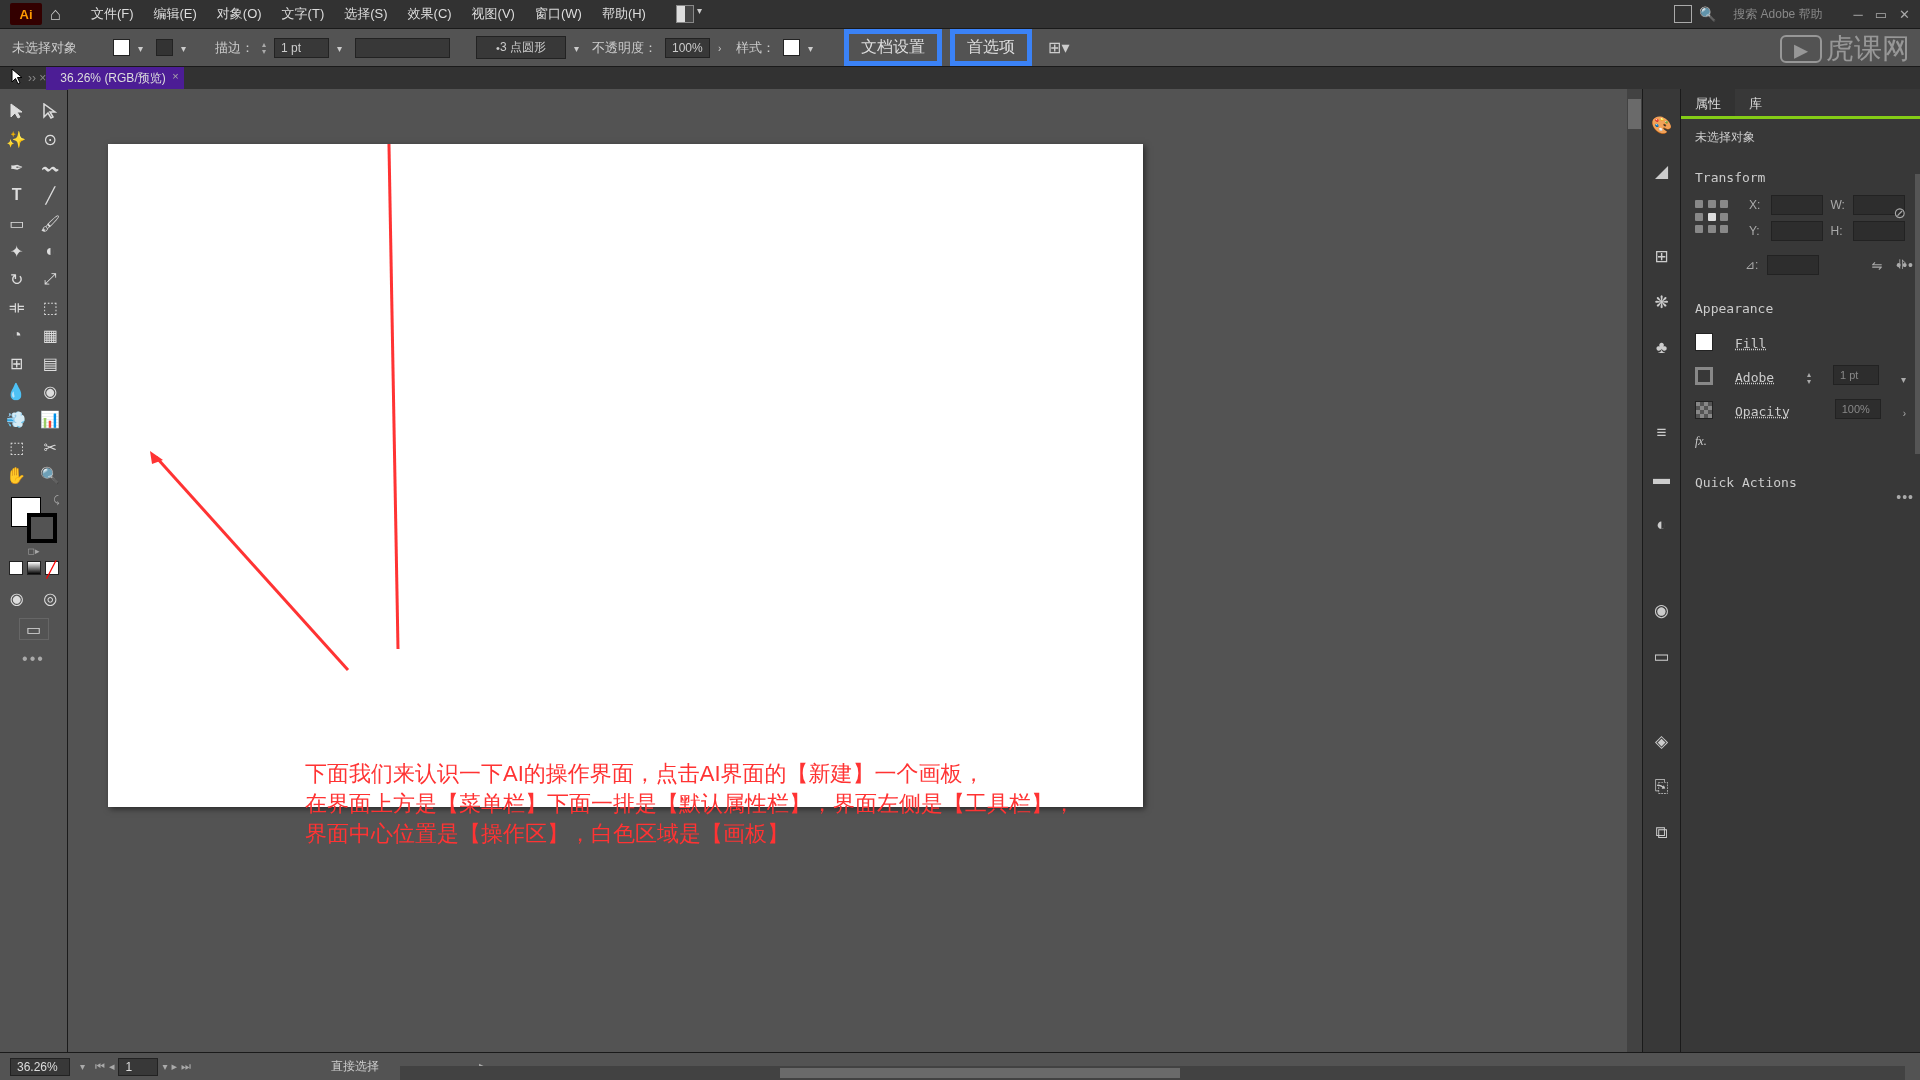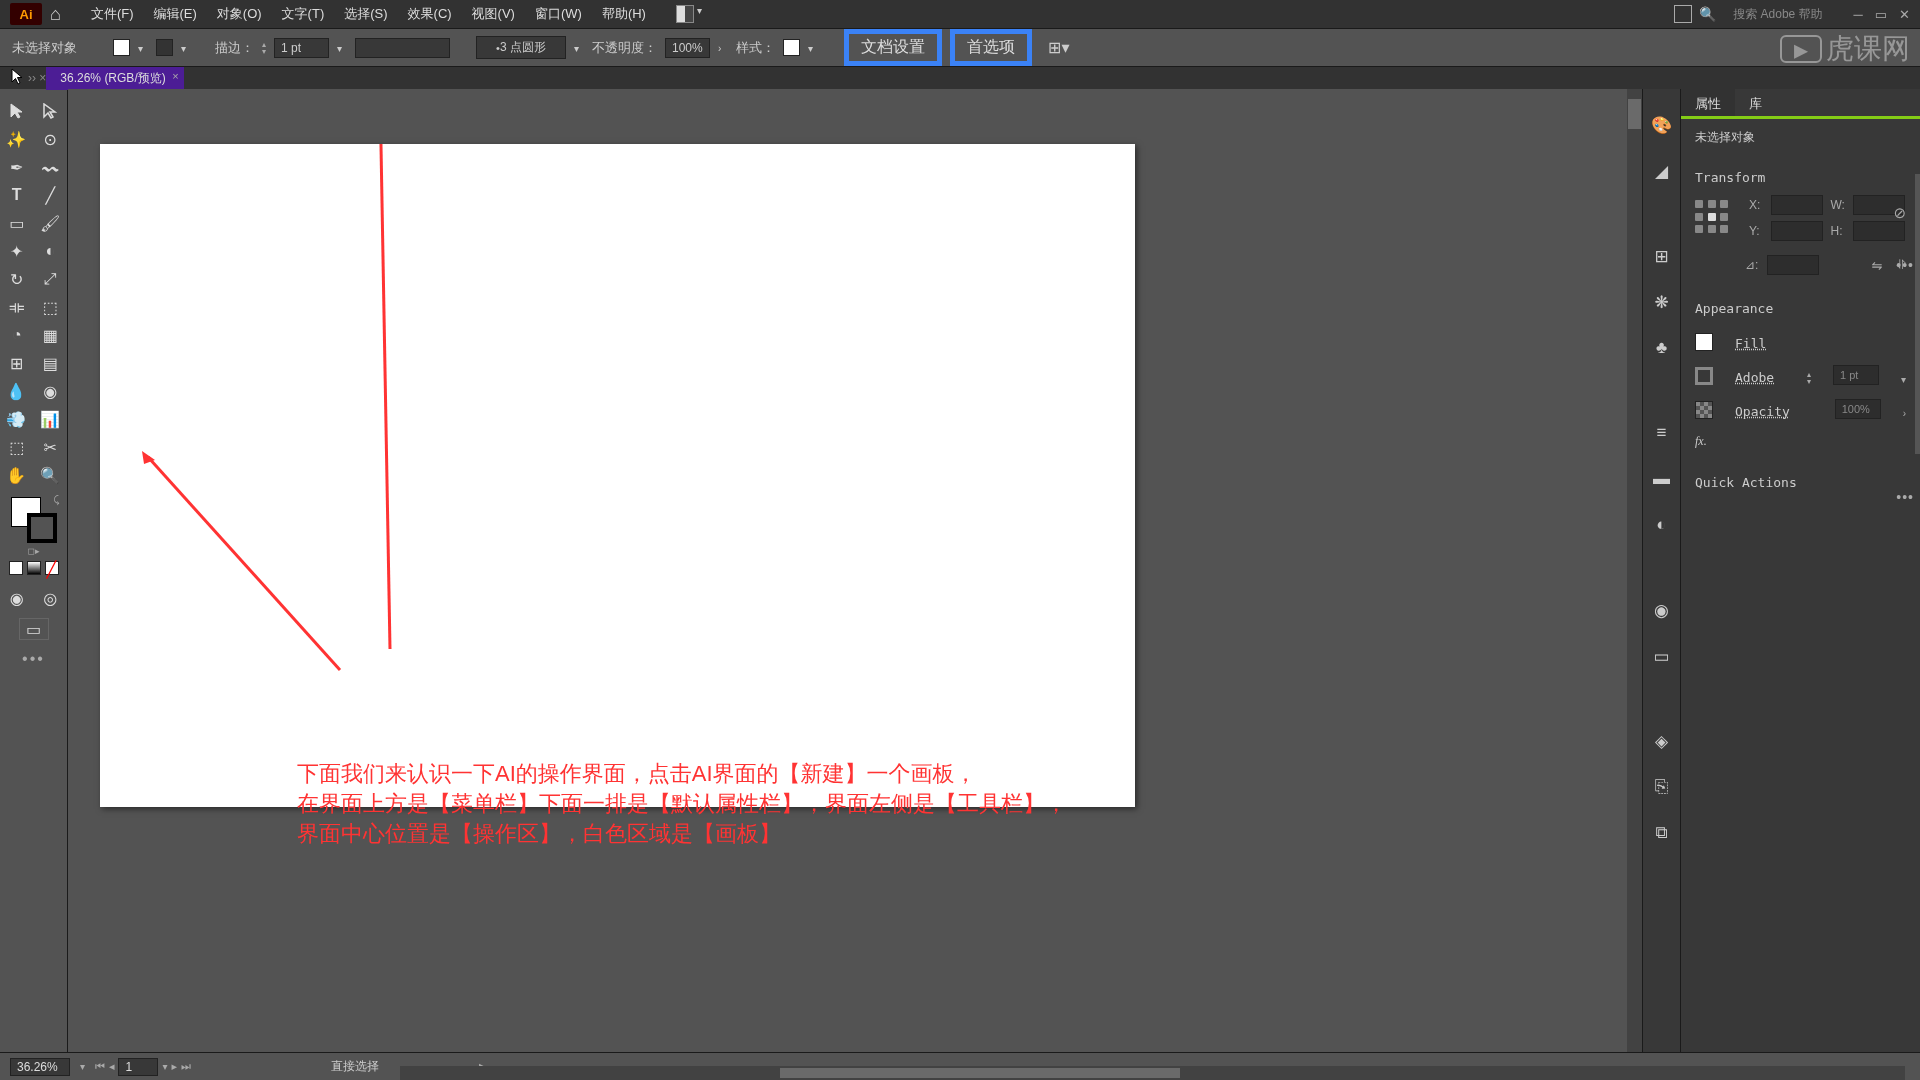--- a/index.html
+++ b/index.html
@@ -28,21 +28,21 @@
 .toolbox{width:68px;background:#535353;border-right:1px solid #1a1a1a;display:flex;flex-direction:column;align-items:center;padding-top:8px}
 .tool-row{display:flex;width:100%}
 .tool{width:34px;height:28px;display:flex;align-items:center;justify-content:center;color:#ddd;font-size:16px;cursor:pointer}
 .tool svg{fill:#ddd;stroke:#ddd}
 .color-proxy{width:46px;height:46px;position:relative;margin:8px auto}
 .fill-sq{width:30px;height:30px;background:#fff;border:1px solid #000;position:absolute;top:0;left:0}
 .stroke-sq{width:30px;height:30px;background:#535353;border:4px solid #000;position:absolute;bottom:0;right:0}
 .mini-swatches{display:flex;gap:4px;margin:5px auto}
 .mini-sw{width:14px;height:14px;border:1px solid #222}
 .canvas-wrap{flex:1;background:#535353;position:relative;overflow:hidden}
-.canvas{position:absolute;left:32px;top:55px;width:1035px;height:663px;background:#fff;box-shadow:2px 2px 6px rgba(0,0,0,.5)}
+.canvas{position:absolute;left:40px;top:55px;width:1035px;height:663px;background:#fff;box-shadow:2px 2px 6px rgba(0,0,0,.5)}
 .arrow-line{stroke:#ff3333;stroke-width:3}
 .tutorial-text{position:absolute;left:197px;top:615px;color:#ff3333;font-size:22px;line-height:30px;font-weight:500}
 .vscroll{position:absolute;right:0;top:0;width:15px;height:100%;background:#424242}
 .vscroll-thumb{width:13px;height:30px;background:#6a6a6a;margin:10px 1px}
 .right-dock{width:38px;background:#383838;border-left:1px solid #1a1a1a;display:flex;flex-direction:column;align-items:center;padding-top:25px;gap:24px}
 .dock-icon{width:22px;height:22px;color:#ccc;font-size:17px;display:flex;align-items:center;justify-content:center;cursor:pointer}
 .props-panel{width:240px;background:#383838;border-left:1px solid #1a1a1a;display:flex;flex-direction:column}
 .panel-tabs{display:flex;height:30px;border-bottom:3px solid #84cc16}
 .panel-tab{padding:6px 14px;color:#ddd;font-size:13px;cursor:pointer}
 .panel-tab.active{background:#323232}

